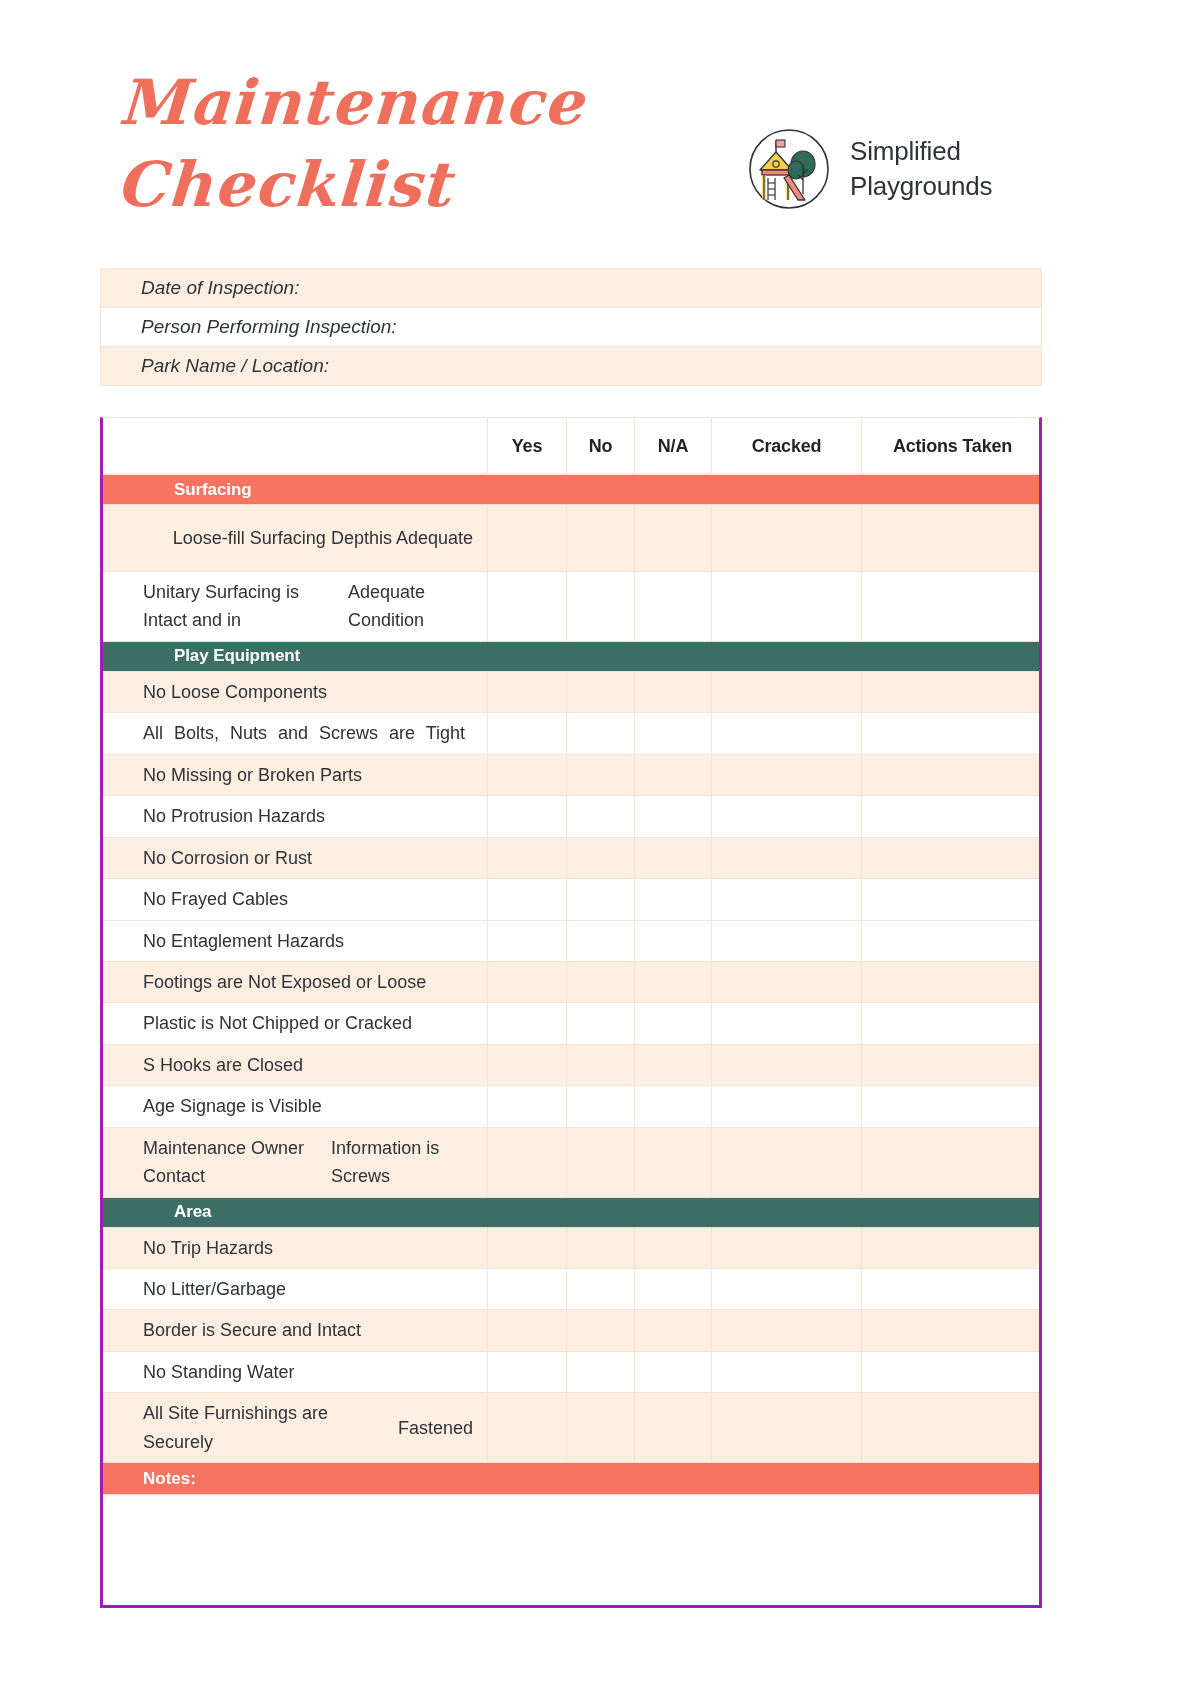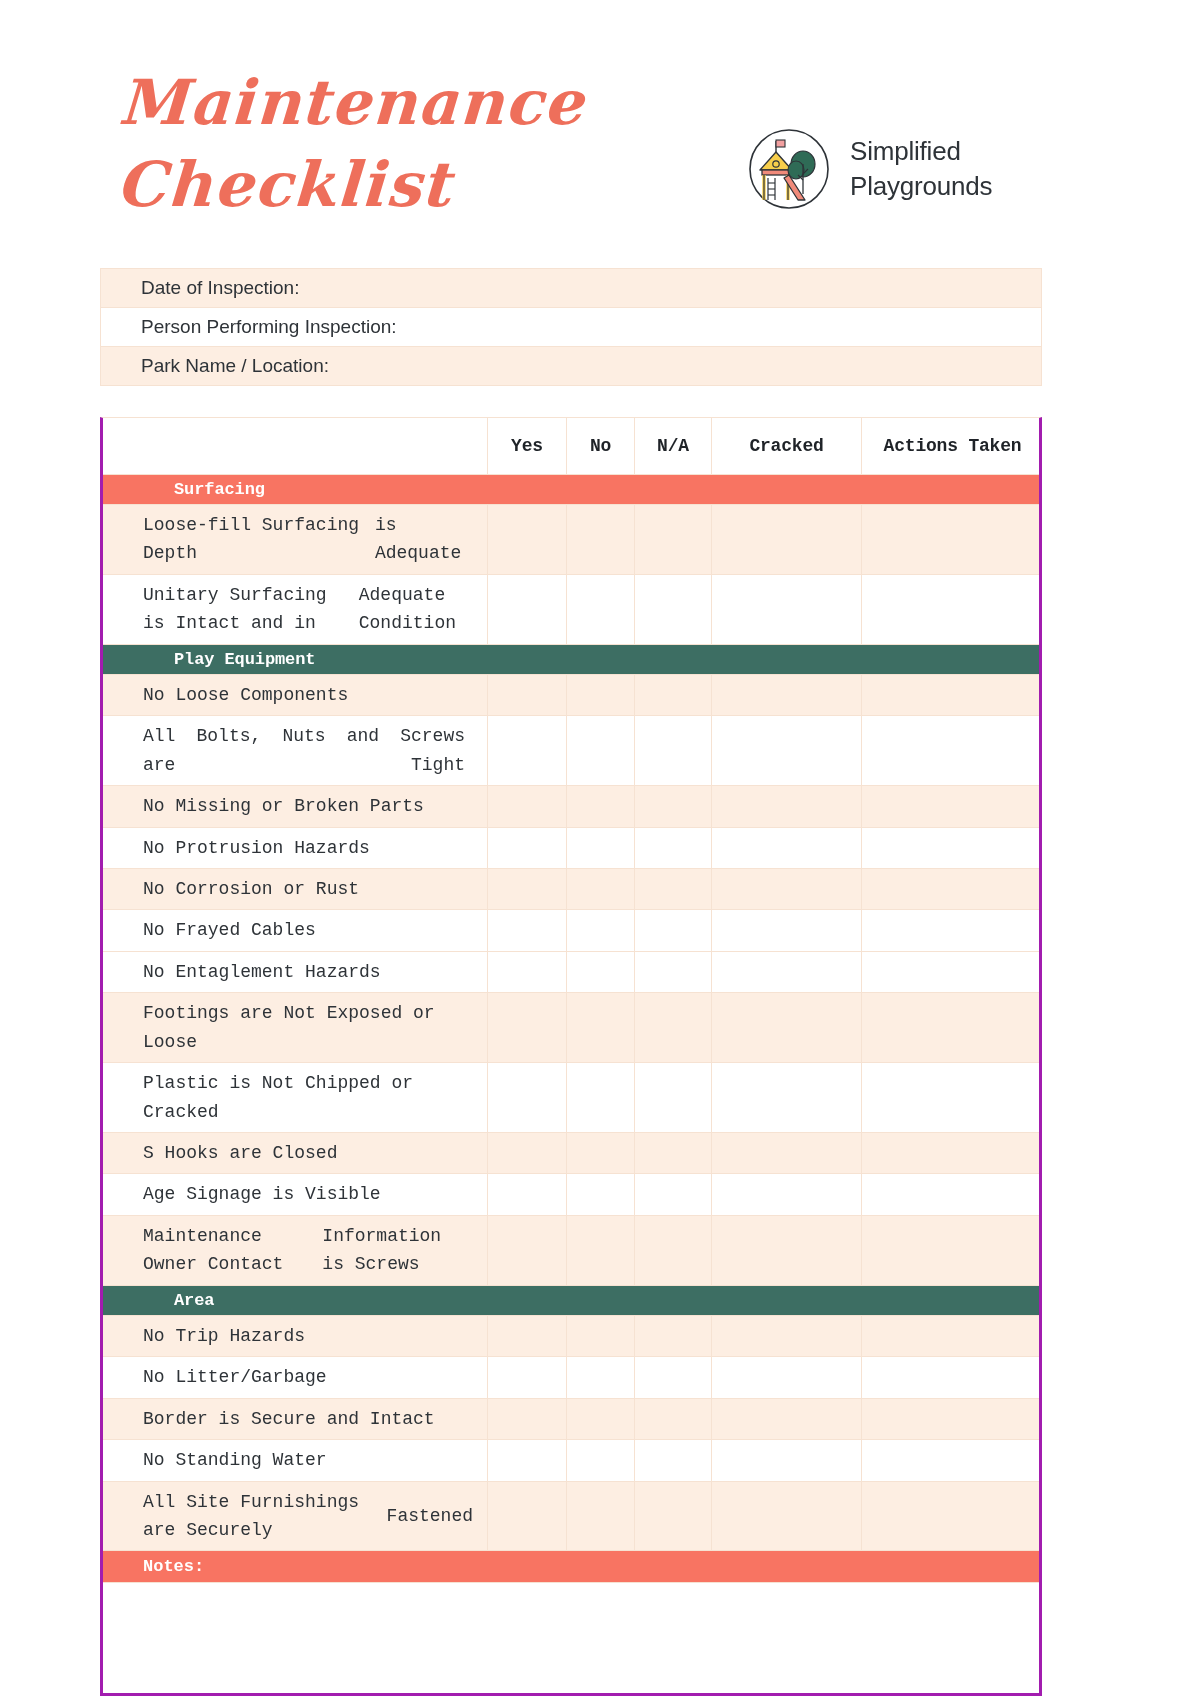--- a/index.html
+++ b/index.html
@@ -68,20 +68,21 @@
   .logo-text span { display: block; }
 
   
   .info-block {
     position: absolute;
     left: 100px;
     top: 268px;
     width: 942px;
     border: 1px solid #F6E2D2;
     border-bottom: none;
+    font-style: italic;
   }
   .info-row {
     height: 39px;
     display: flex;
     align-items: center;
     padding-left: 40px;
     font-size: 19px;
     color: #2E3338;
     border-bottom: 1px solid #F6E2D2;
   }
@@ -89,21 +90,20 @@
   .info-row.plain { background: #FFFFFF; }
 
   
   .table {
     position: absolute;
     left: 100px;
     top: 417px;
     width: 942px;
     border: 3px solid #a21caf;
     border-top: 1px solid #F6E2D2;
-    font-family: Liberation Mono, monospace;
   }
 
   .row {
     display: flex;
     width: 100%;
     border-bottom: 1px solid #F6E2D2;
   }
   .row:last-child { border-bottom: none; }
 
   
@@ -152,21 +152,21 @@
   .item-row { min-height: 32px; }
   .item-row.tint  { background: #FDEEE2; }
   .item-row.plain { background: #FFFFFF; }
   .item-row .c-item {
     padding: 6px 14px 6px 40px;
     font-size: 18px;
     color: #2E3338;
     line-height: 1.58;
     align-items: center;
   }
-  .item-row.tall .c-item { min-height: 66px; }
+  .item-row.tall .c-item { min-height: 66px; justify-content: flex-end; }
   .item-row .c-item.justify {
     text-align: justify;
     display: block;
     padding-right: 22px;
   }
   .item-row .c-item.justify > span {
     display: block;
     text-align: justify;
     text-align-last: justify;
   }

